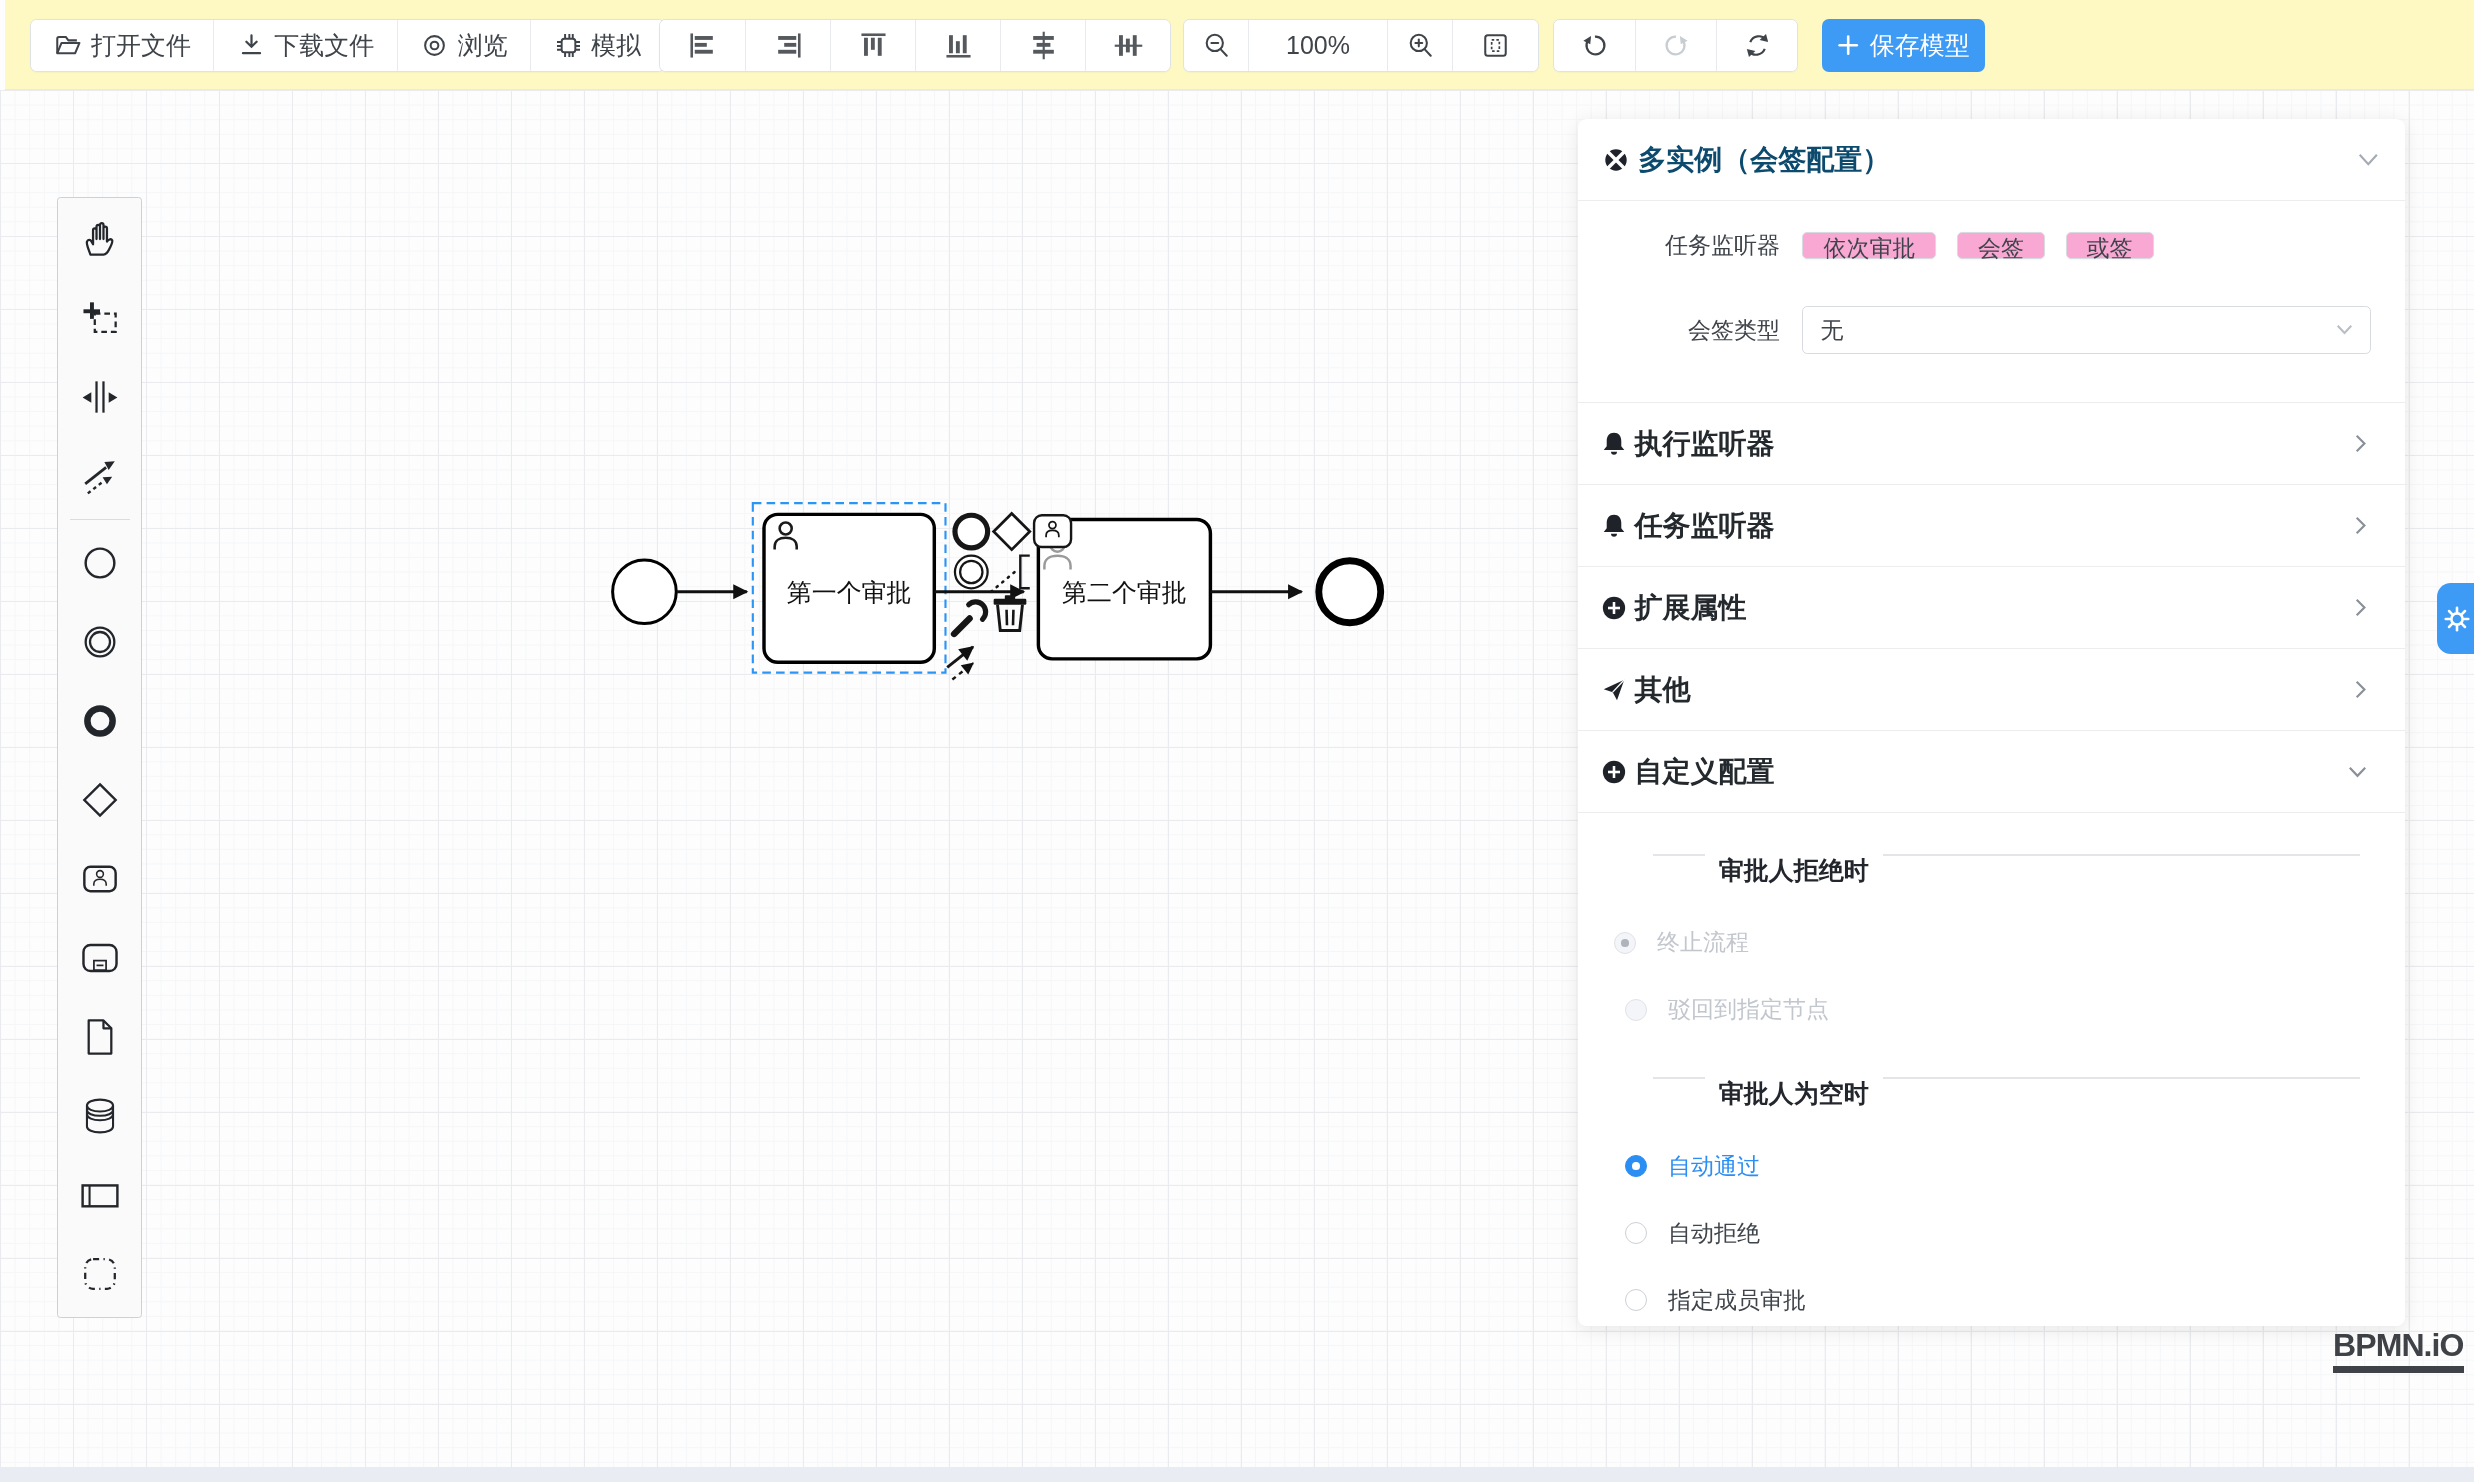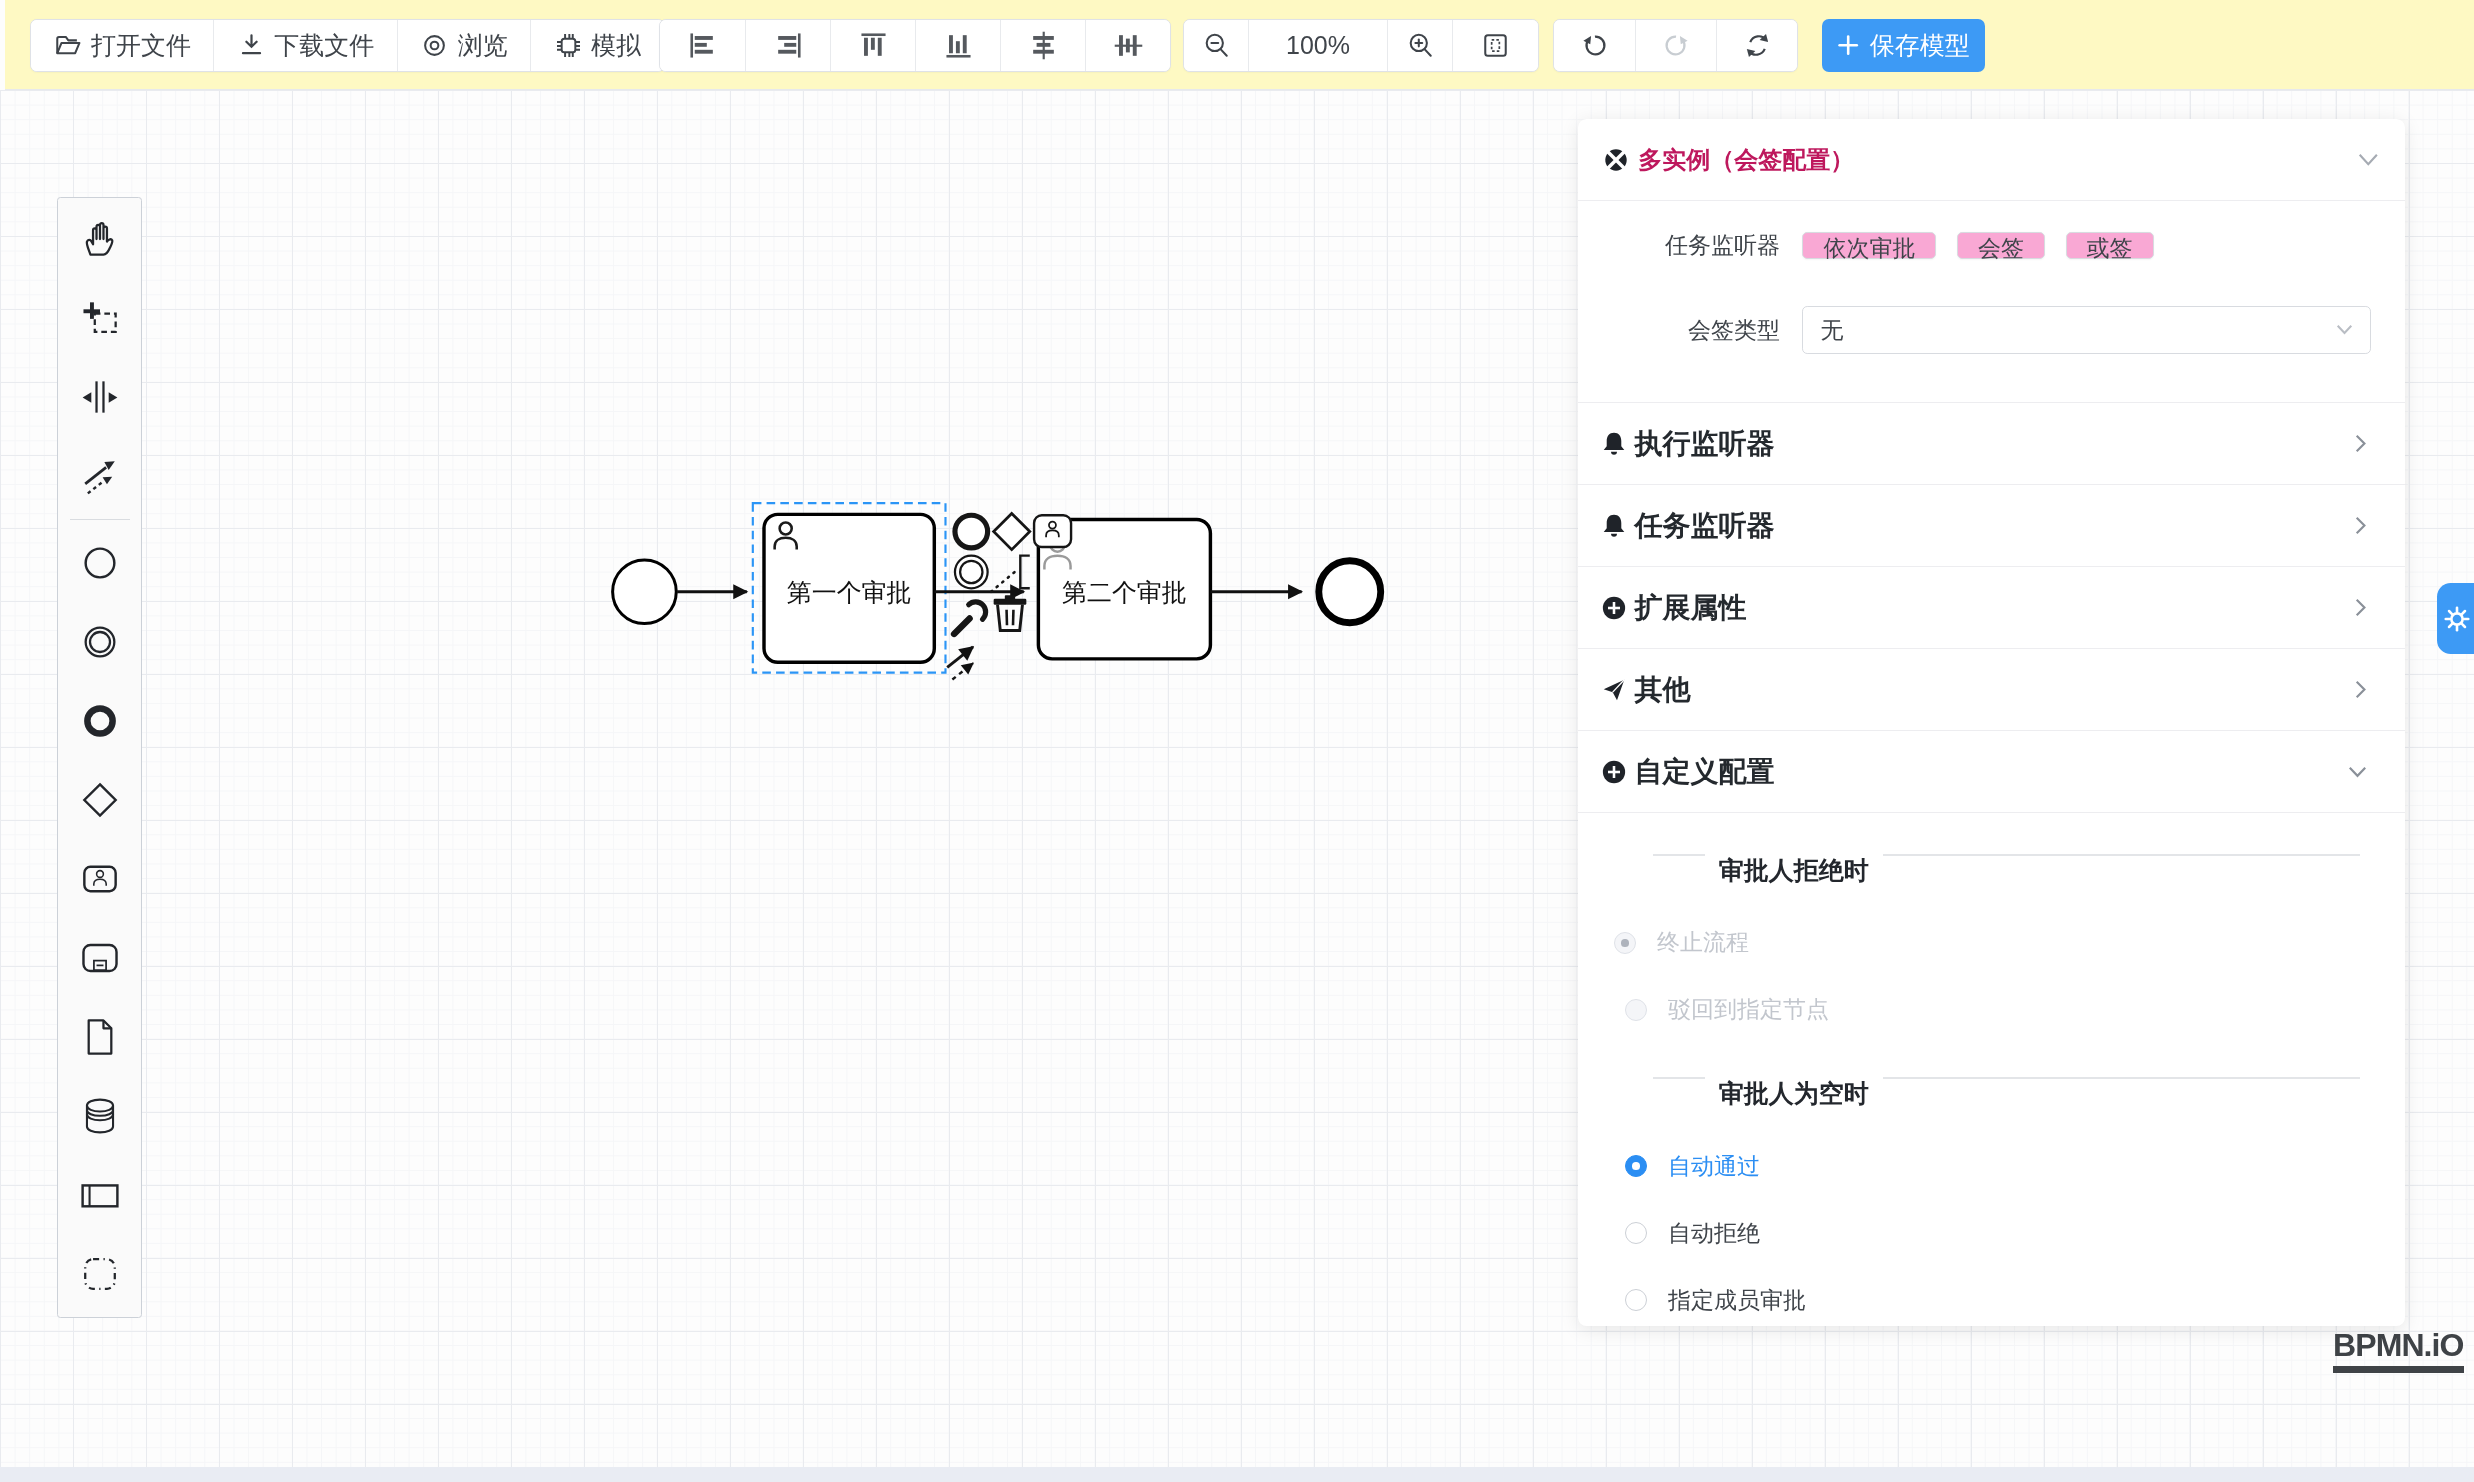--- a/index.html
+++ b/index.html
@@ -38,21 +38,21 @@
     background:#fafafa; border:0.9px solid #ccd1d8; border-radius:3.4px; z-index:20;
     display:flex; flex-direction:column; align-items:center; padding-top:1.7px; }
   .pitem { width:85px; height:79px; display:flex; align-items:center; justify-content:center; cursor:pointer; }
   .pdivider { width:60px; height:0; border-top:0.9px solid #d9dcе0; border-top:0.9px solid #d9dce0; margin:3.4px 0; }
 
   
   .panel { position:absolute; left:1578px; top:119px; width:827px; height:1207px;
     background:#fff; border-radius:8.6px; box-shadow:0 3.4px 19px rgba(0,0,0,.09); z-index:20;
     overflow:hidden; }
   .panel-header { height:81px; display:flex; align-items:center; padding:0 26px; gap:10.3px; }
-  .panel-title { font-size:24px; font-weight:700; color:#be185d; flex:1; }
+  .panel-title { font-size:28px; font-weight:700; color:#0c4a6e; flex:1; }
   .divider { height:0; border-top:0.9px solid #ededf0; }
   .form-row { display:flex; align-items:center; padding-left:24px; }
   .form-label { width:178px; text-align:right; font-size:23px; color:#3f444a; flex:none; }
   .quick-btn { height:27px; background:#f9a8d4; border:0.9px solid #d8dbe0; border-radius:5.2px;
     font-size:23px; color:#3f444a; padding:0 20px; margin-right:20.6px; cursor:pointer;
     box-shadow:0 0.9px 1.7px rgba(0,0,0,.04); }
   .select-box { width:569px; height:48px; border:0.9px solid #d8dbe0; border-radius:5.2px;
     display:flex; align-items:center; padding:0 17px; cursor:pointer; }
   .select-value { font-size:23px; color:#3f444a; flex:1; }
   .section-row { height:82px; border-top:0.9px solid #ededf0; display:flex; align-items:center;

